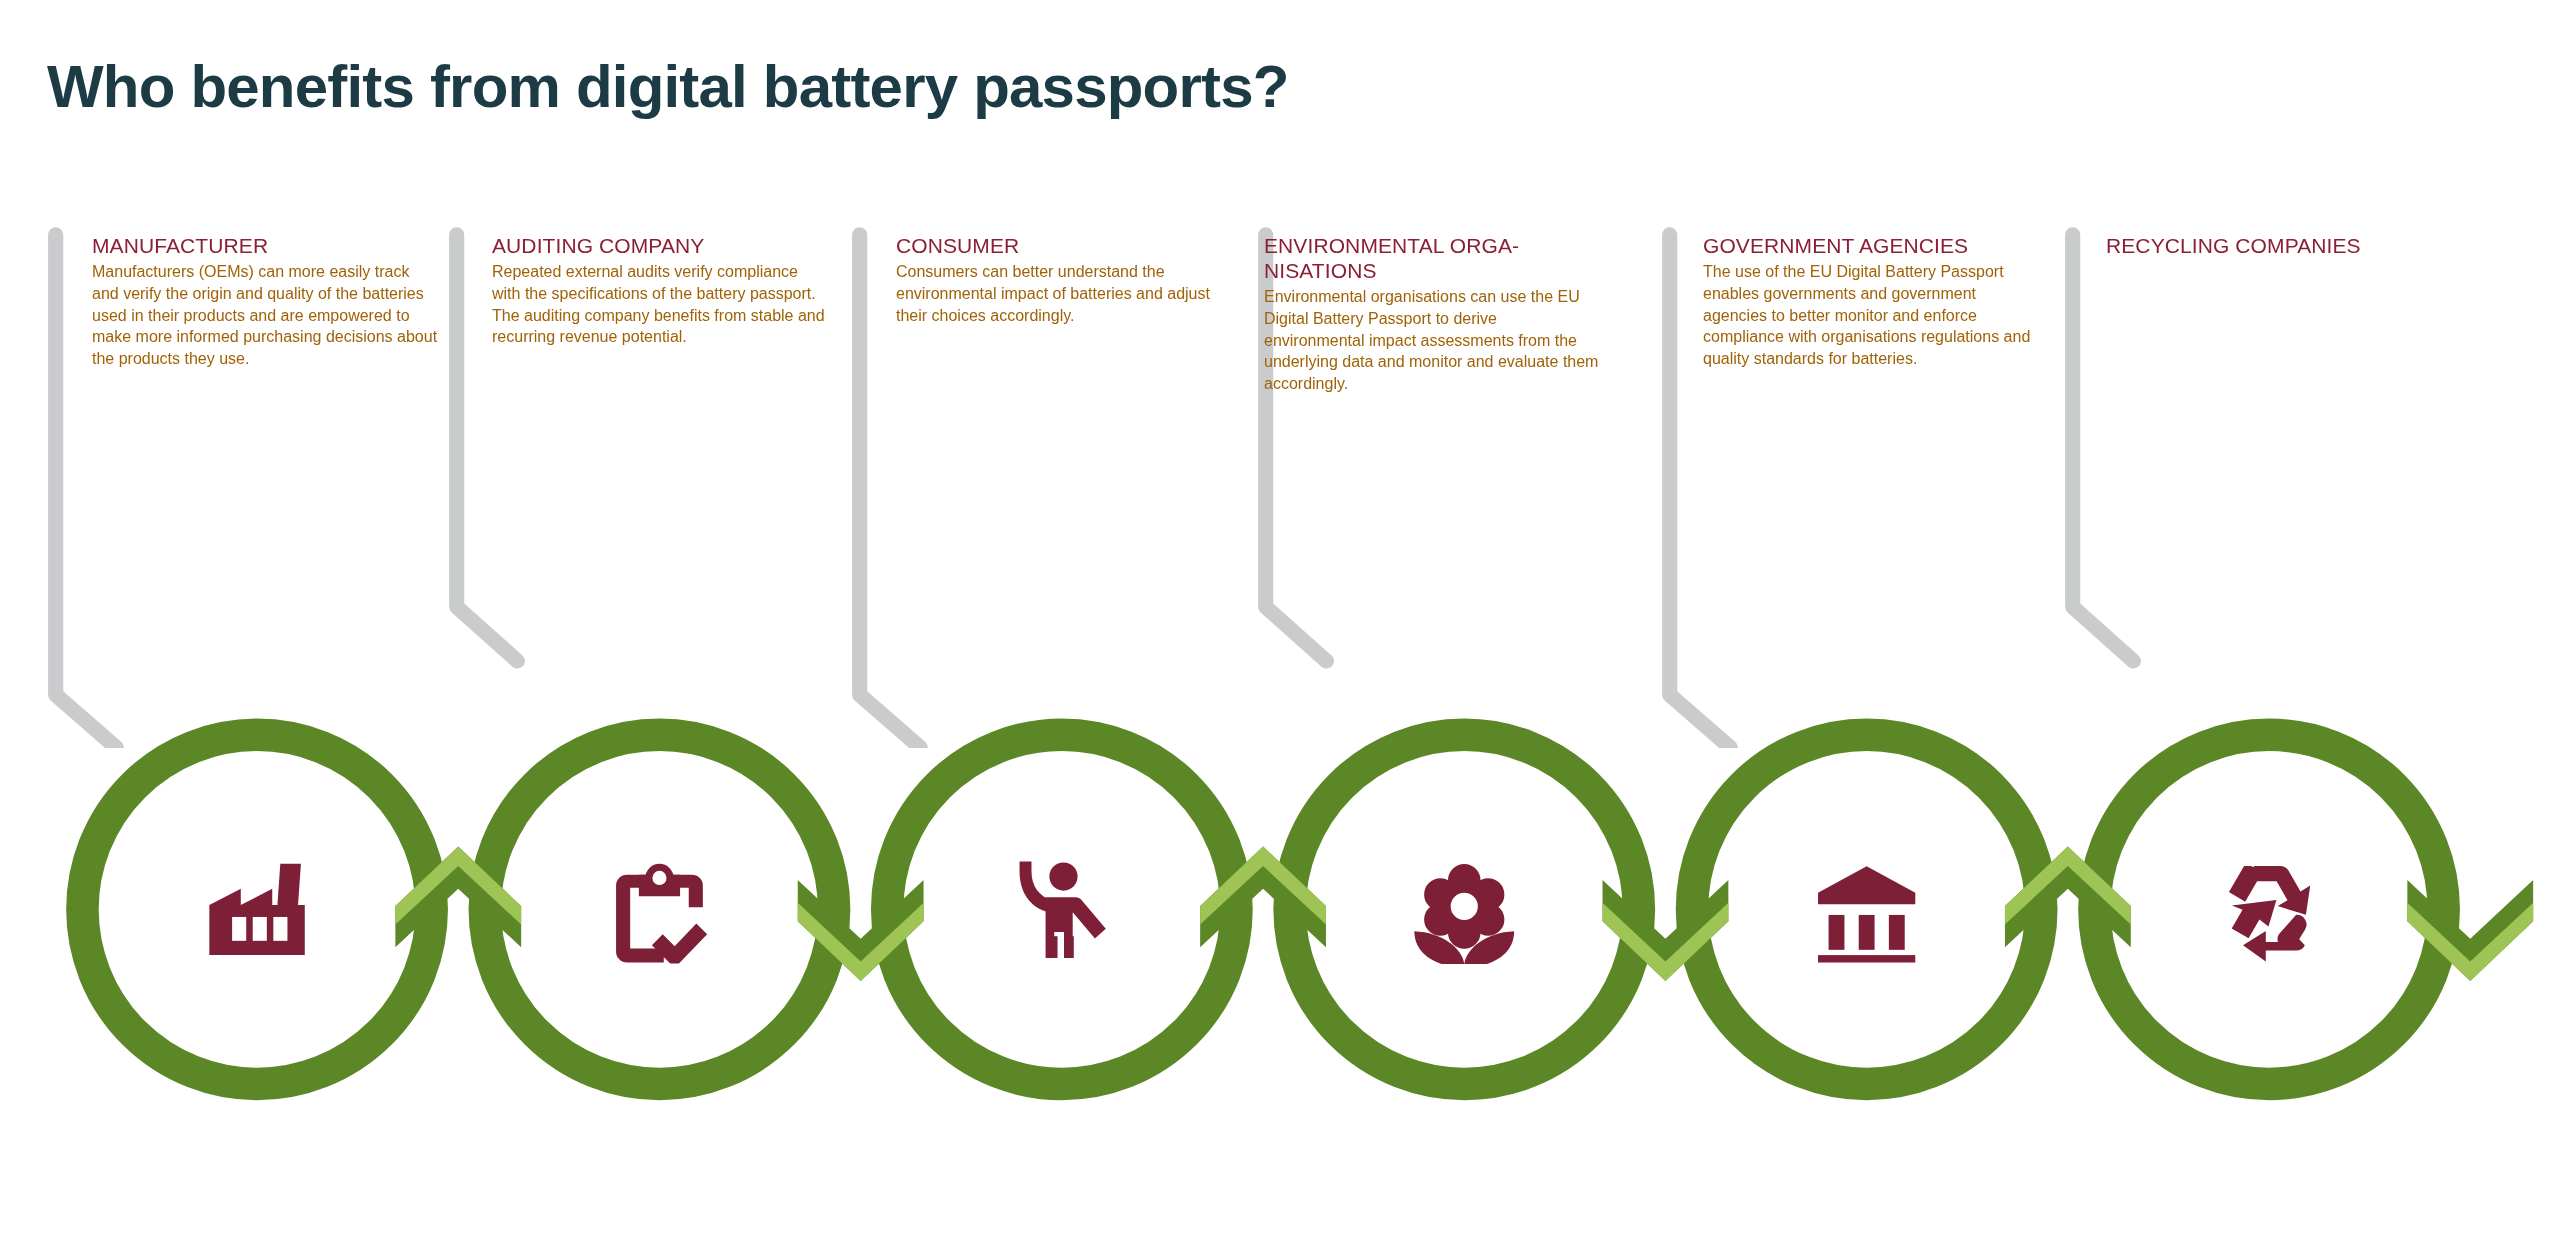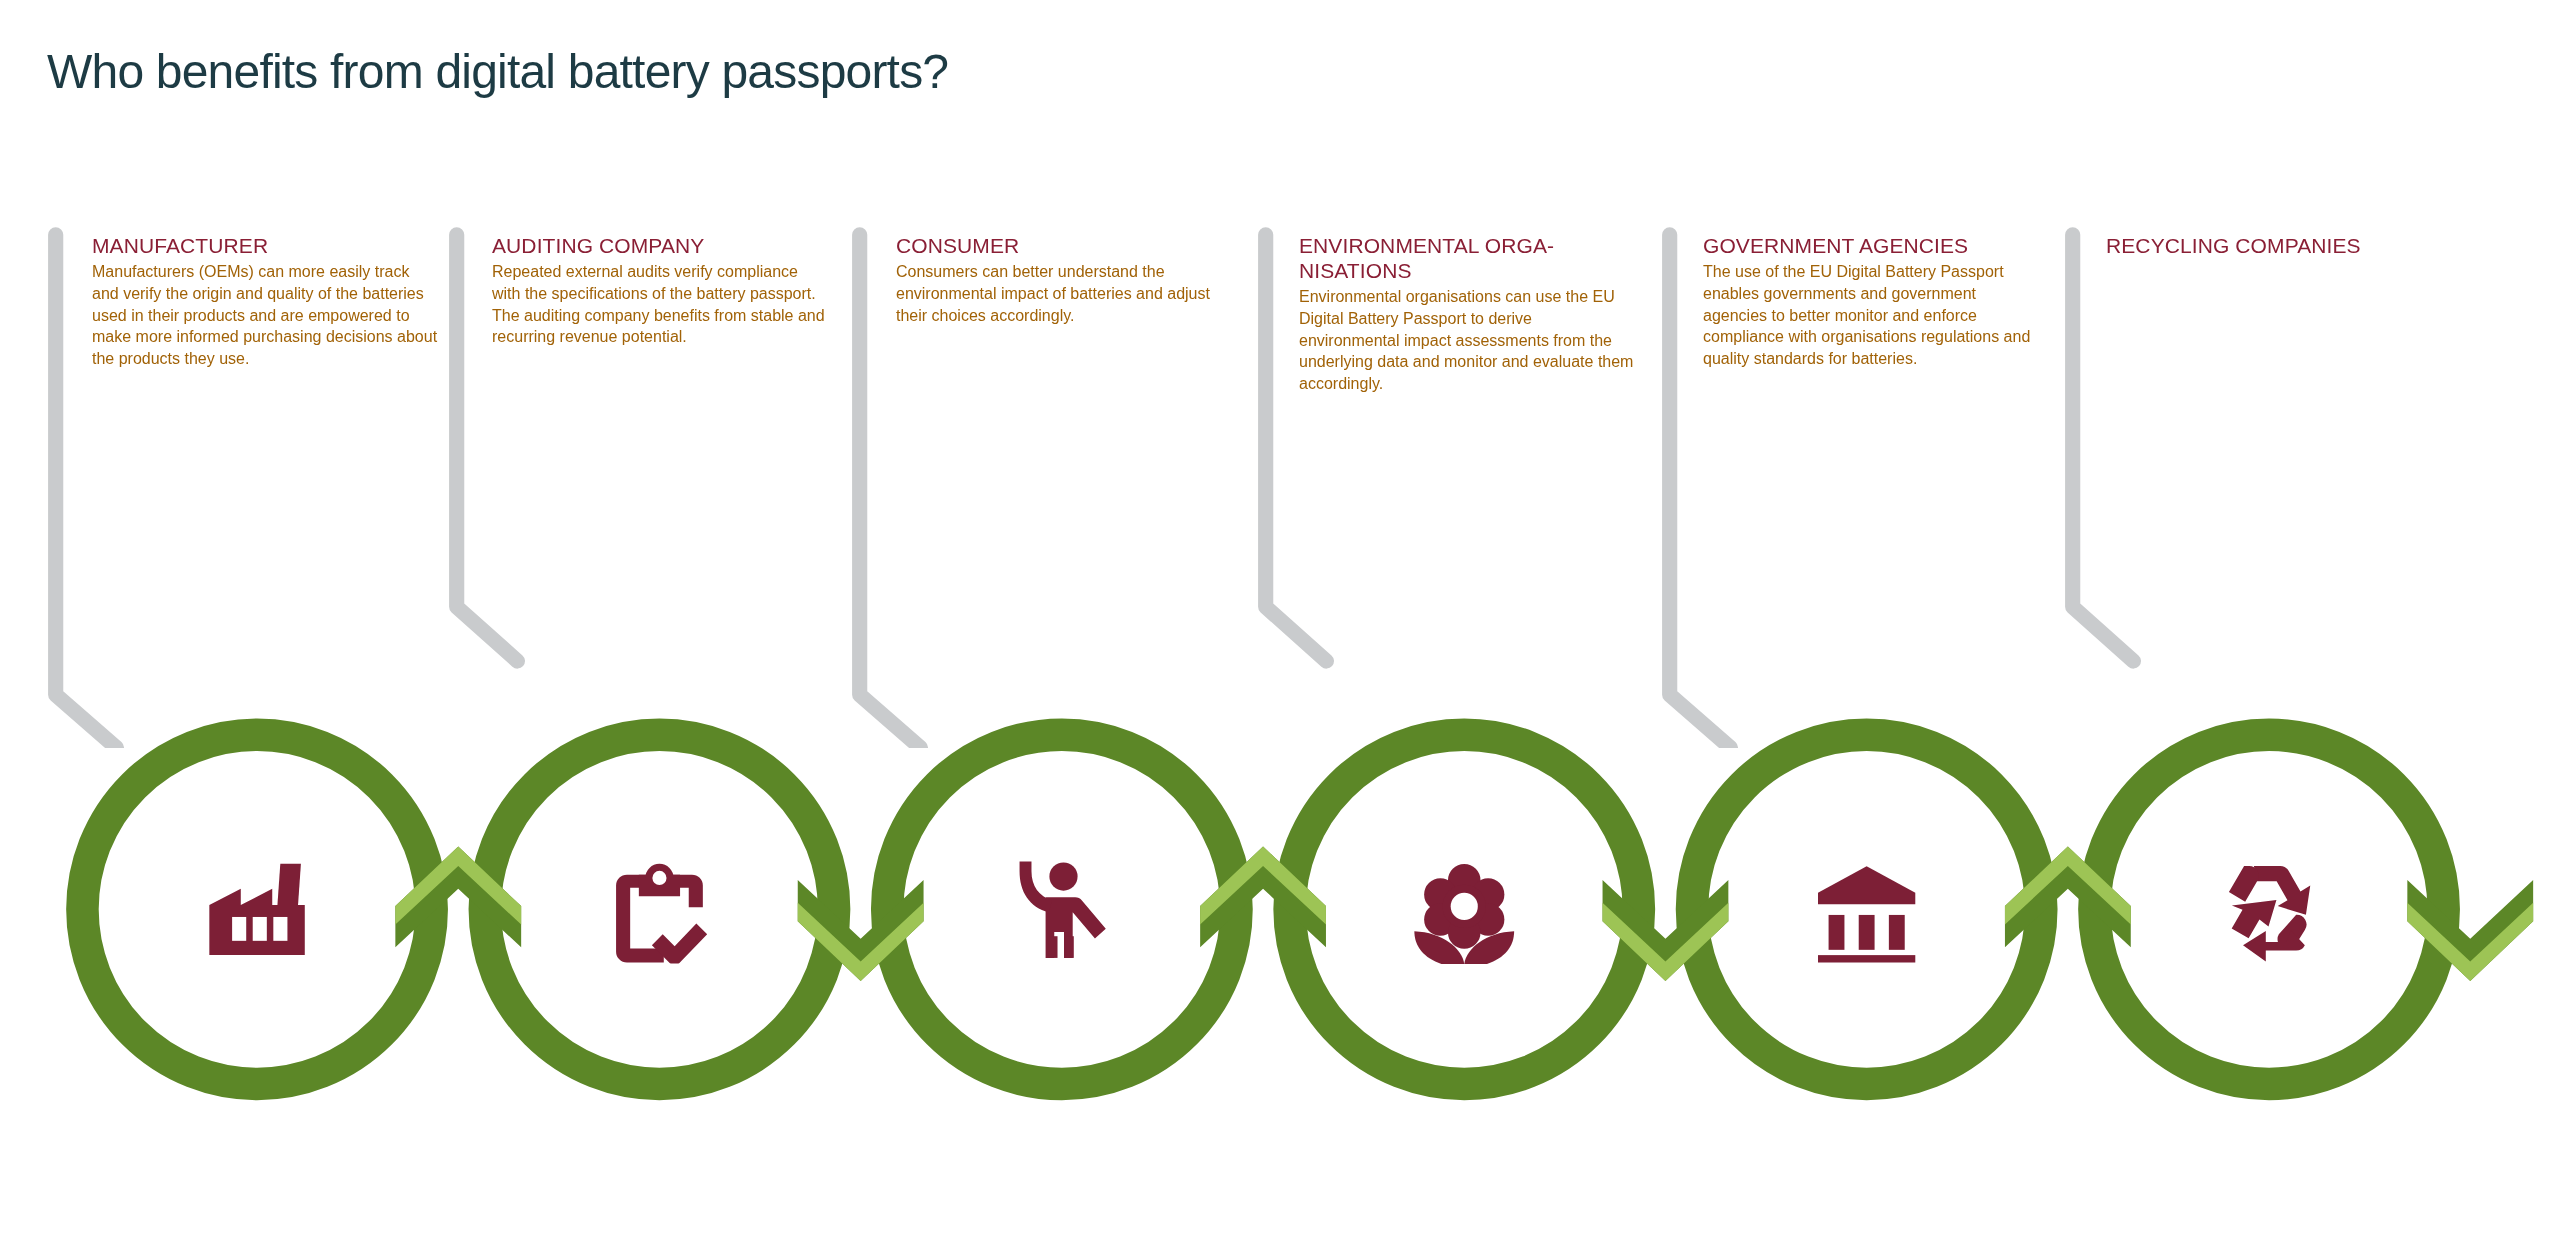--- a/index.html
+++ b/index.html
@@ -7,23 +7,23 @@
     width:2576px;height:1243px;
     background:#ffffff;
     font-family:"Liberation Sans", sans-serif;
     overflow:hidden;
     position:relative;
   }
   #page{position:absolute;inset:0;}
 
   .title{
     position:absolute;
-    left:47px; top:44px;
-    font-size:48px;
-    font-weight:normal;
+    left:47px; top:52px;
+    font-size:60px;
+    font-weight:bold;
     letter-spacing:-0.8px;
     color:#1d3b44;
     white-space:nowrap;
   }
 
   
   .col{
     position:absolute;
     top:234px;
     width:347px;
@@ -108,21 +108,21 @@
   <div class="col" style="left:896px;width:336px;">
     <div class="col-head">CONSUMER</div>
     <div class="col-body">Consumers can better understand the environmental impact of batteries and adjust their choices accordingly.</div>
   </div>
 
   <div class="col" style="left:492px;width:336px;">
     <div class="col-head">AUDITING COMPANY</div>
     <div class="col-body">Repeated external audits verify compliance with the specifications of the battery passport. The auditing company benefits from stable and recurring revenue potential.</div>
   </div>
 
-  <div class="col" style="left:1299px;width:335px;">
+  <div class="col" style="left:1264px;width:335px;">
     <div class="col-head">ENVIRONMENTAL ORGA-NISATIONS</div>
     <div class="col-body">Environmental organisations can use the EU Digital Battery Passport to derive environmental impact assessments from the underlying data and monitor and evaluate them accordingly.</div>
   </div>
 
   <div class="col" style="left:1703px;width:336px;">
     <div class="col-head">GOVERNMENT AGENCIES</div>
     <div class="col-body">The use of the EU Digital Battery Passport enables governments and government agencies to better monitor and enforce compliance with organisations regulations and quality standards for batteries.</div>
   </div>
 
   <div class="col" style="left:2106px;width:358px;">

